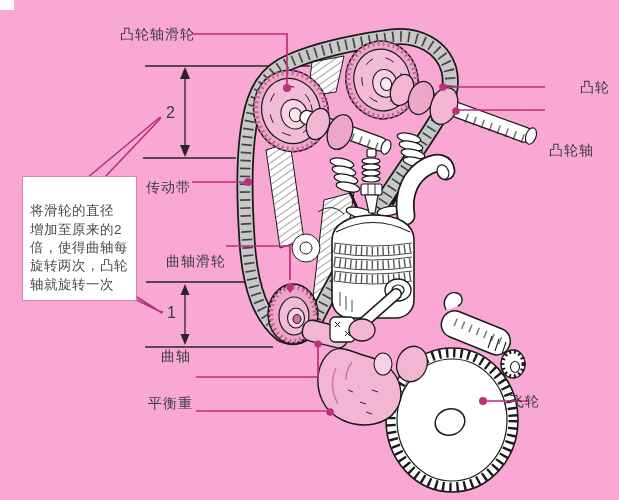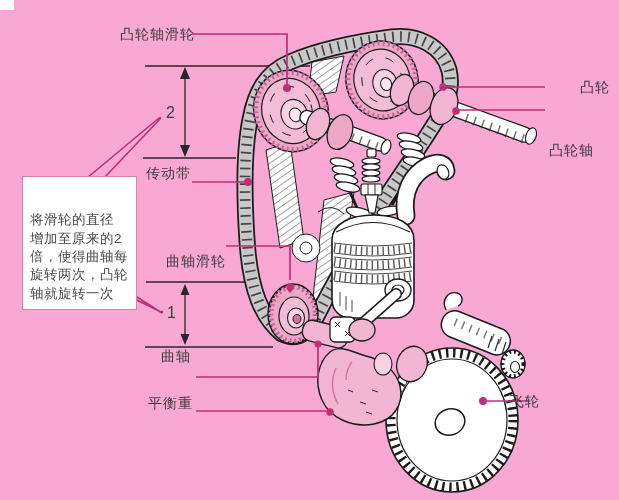--- a/index.html
+++ b/index.html
@@ -1,21 +1,21 @@
 <!DOCTYPE html>
 <html><head>
 <meta charset="utf-8">
 <style>
   html,body{margin:0;padding:0;background:#ffffff;}
   #stage{position:relative;width:619px;height:500px;background:#f9a8d4;overflow:hidden;
          font-family:Liberation Sans, sans-serif;}
   #art{position:absolute;left:0;top:0;}
   .lbl{position:absolute;font-size:14px;color:#3b3b3b;letter-spacing:1px;white-space:nowrap;line-height:1;}
   .num{position:absolute;font-size:16px;color:#3b3b3b;line-height:1;}
-  #callout{position:absolute;left:22px;top:176px;width:100px;padding:16px 6px 6px 7px;
+  #callout{position:absolute;left:22px;top:176px;width:100px;padding:7px 6px 6px 7px;
            border:1.6px solid #d684a8;background:#fff;color:#4a4a4a;
            font-size:13.5px;line-height:1.36;letter-spacing:0.5px;white-space:pre-line;}
   .corner{position:absolute;left:0;top:0;width:14px;height:10px;background:#fcfcfd;}
 </style>
 </head>
 <body>
 
 <div id="stage">
   <div class="corner"></div>
 
@@ -210,21 +210,21 @@
       <circle cx="290" cy="287" r="3.4"></circle>
       <circle cx="318" cy="344" r="3.6"></circle>
       <circle cx="330" cy="412" r="3.8"></circle>
       <circle cx="443" cy="87" r="3.8"></circle>
       <circle cx="456" cy="111" r="3.8"></circle>
       <circle cx="483" cy="401" r="4"></circle>
     </g>
   </svg>
 
   <div class="lbl" style="left:120px;top:27px;">凸轮轴滑轮</div>
-  <div class="lbl" style="left:146px;top:166px;">传动带</div>
+  <div class="lbl" style="left:146px;top:180px;">传动带</div>
   <div class="lbl" style="left:166px;top:254px;">曲轴滑轮</div>
   <div class="lbl" style="left:161px;top:349px;">曲轴</div>
   <div class="lbl" style="left:148px;top:396px;">平衡重</div>
   <div class="lbl" style="left:580px;top:80px;">凸轮</div>
   <div class="lbl" style="left:549px;top:103px;margin-top:40px;">凸轮轴</div>
   <div class="lbl" style="left:510px;top:394px;">飞轮</div>
 
   <div class="num" style="left:166px;top:105px;">2</div>
   <div class="num" style="left:167px;top:305px;">1</div>
 

